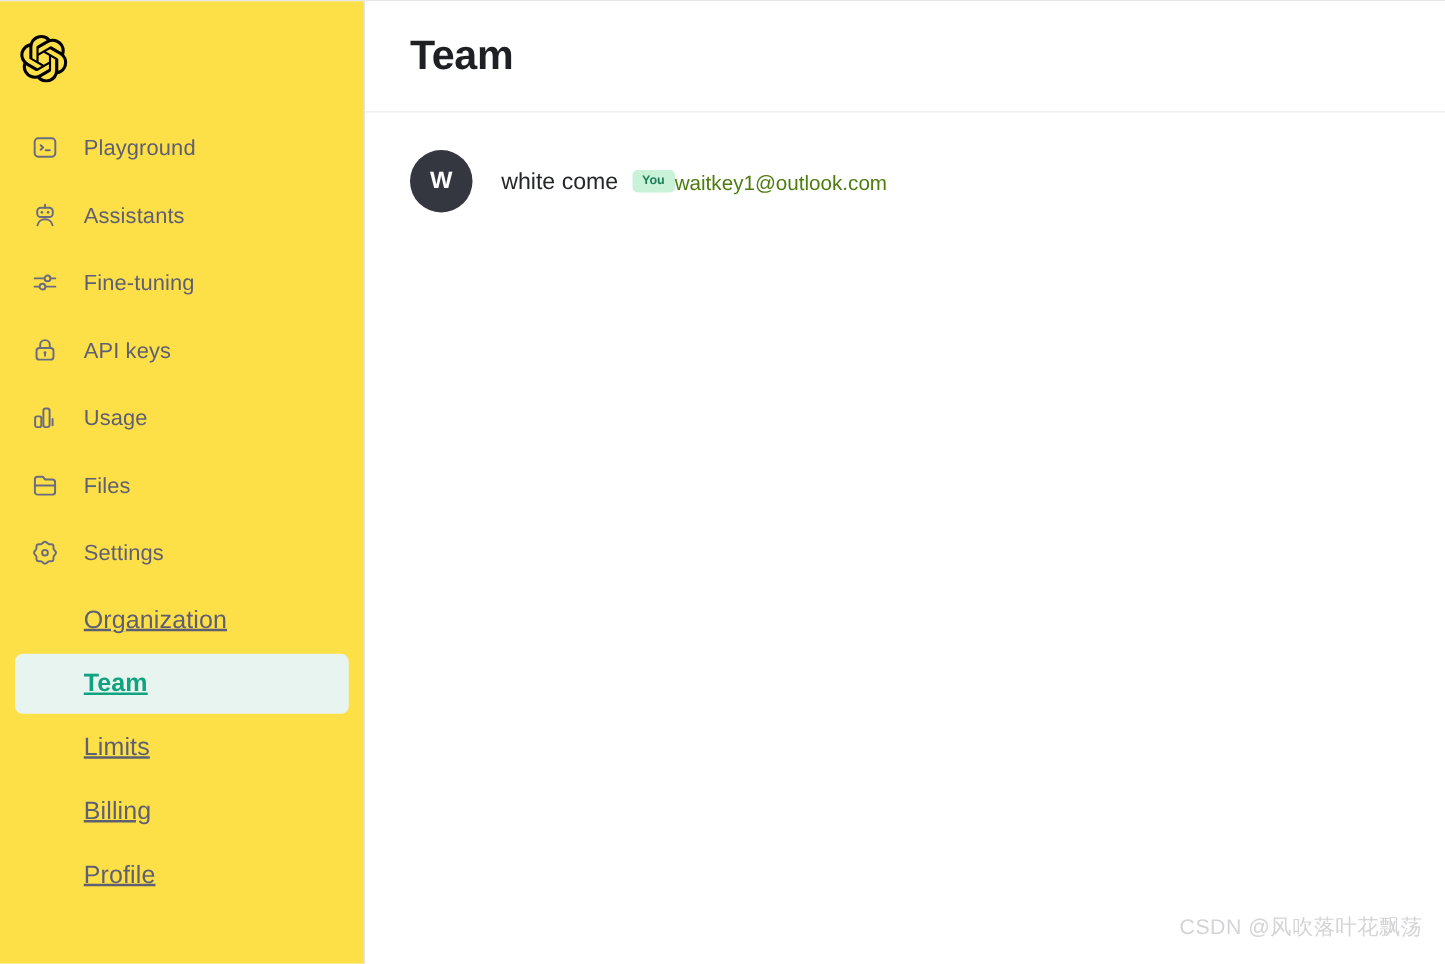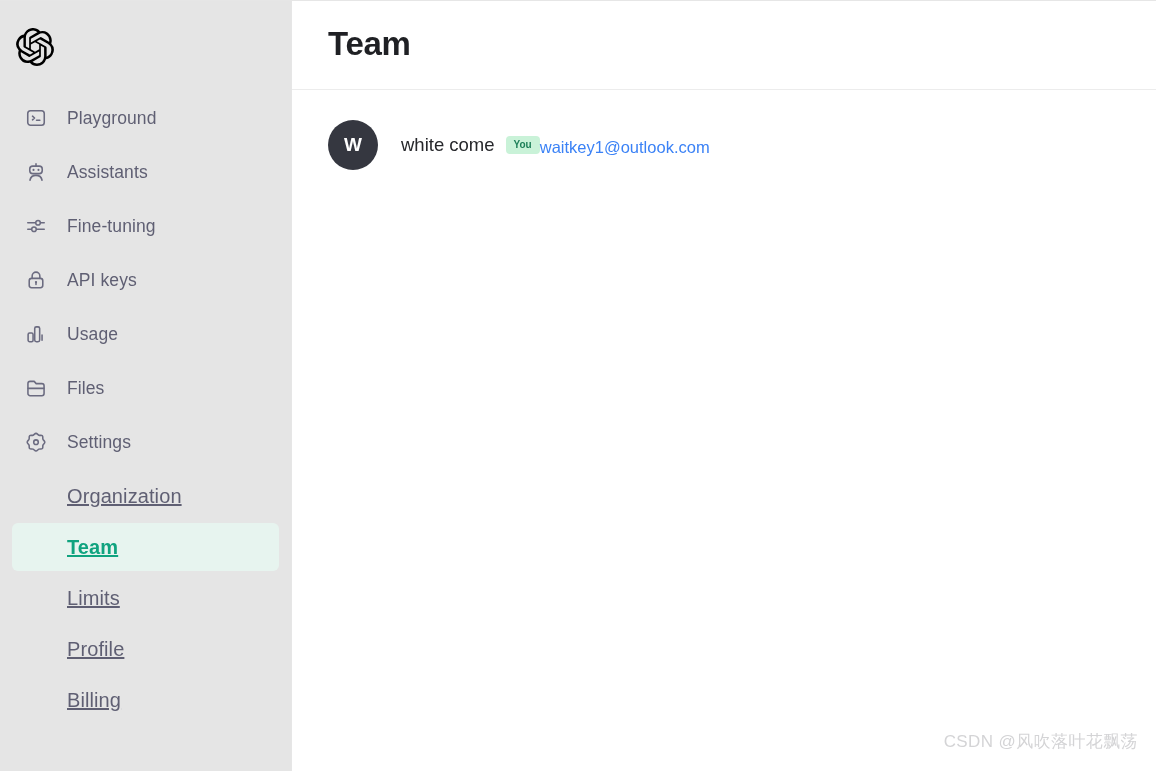--- a/index.html
+++ b/index.html
@@ -21,21 +21,21 @@
     width: 1156px;
     height: 771px;
     border-top: 1px solid #e6e6e6;
   }
 
   
   .sidebar {
     width: 292px;
     flex: 0 0 292px;
     height: 100%;
-    background: #e5e5e5;
+    background: #fde047;
     border-right: 1px solid #e6e6e6;
     padding-top: 0;
     position: relative;
   }
   .logo-wrap {
     height: 92px;
     display: flex;
     align-items: center;
     padding-left: 16px;
   }
@@ -158,21 +158,21 @@
     background: #c9f2d8;
     color: #1d7f58;
     font-size: 10px;
     font-weight: bold;
     border-radius: 4px;
     padding: 3px 8px 4px 8px;
     line-height: 1.1;
   }
   .member-email {
     font-size: 16.5px;
-    color: #3b82f6;
+    color: #4d7c0f;
     margin-top: 4px;
     line-height: 1.25;
   }
 
   
   .watermark {
     position: absolute;
     right: 18px;
     bottom: 18px;
     font-size: 17px;
@@ -284,24 +284,24 @@
         <div class="subnav-item">
           <span class="nav-label">Organization</span>
         </div>
         <div class="subnav-item active">
           <span class="nav-label">Team</span>
         </div>
         <div class="subnav-item">
           <span class="nav-label">Limits</span>
         </div>
         <div class="subnav-item">
+          <span class="nav-label">Billing</span>
+        </div>
+        <div class="subnav-item">
           <span class="nav-label">Profile</span>
-        </div>
-        <div class="subnav-item">
-          <span class="nav-label">Billing</span>
         </div>
       </div>
 
     </nav>
   </aside>
 
   <section class="main">
 
     <div class="main-header">
       <h1 class="page-title">Team</h1>

